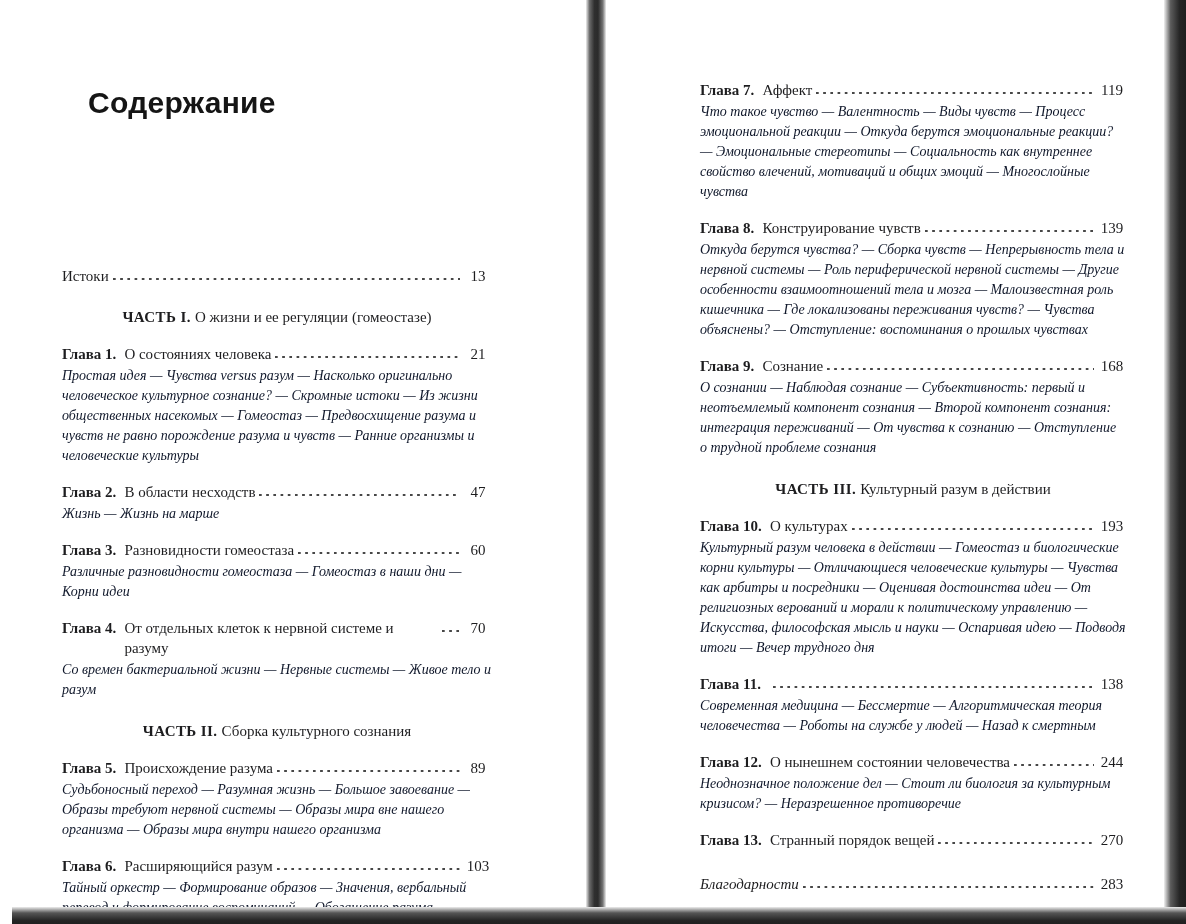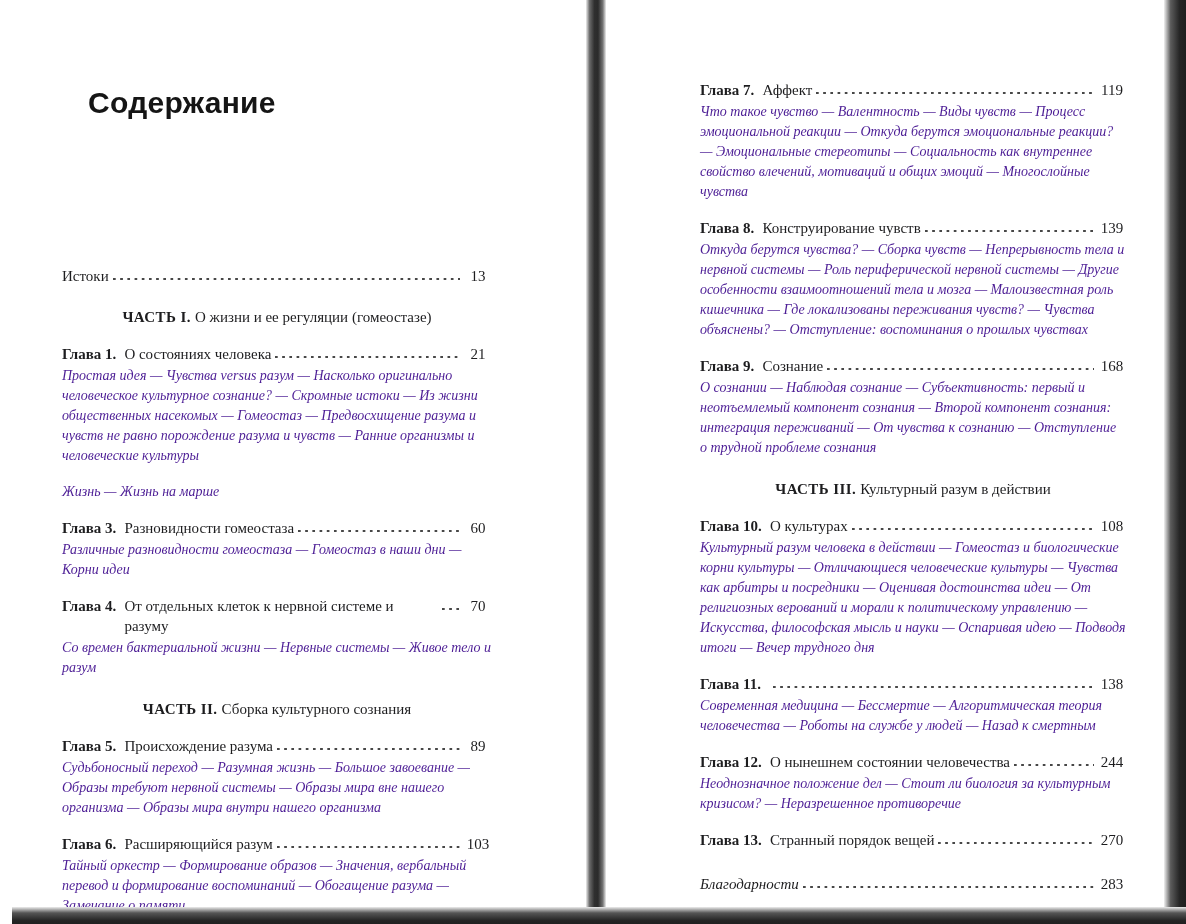--- a/index.html
+++ b/index.html
@@ -53,21 +53,21 @@
     background-size: 7.2px 4px;
     background-repeat: repeat-x;
   }
   .page-num { min-width: 28px; text-align: center; white-space: nowrap; }
 
   .desc {
     font-style: italic;
     font-size: 14px;
     line-height: 20px;
     margin-top: 2px;
-    color: #4c1d95;
+    color: #0f172a;
   }
 
   .part-heading { text-align: center; font-size: 15px; line-height: 20px; margin: 21px 0 17px; }
   .part-label { font-weight: 700; letter-spacing: 0.4px; }
 </style>
 </head>
 <body>
 
 <div class="spread">
 
@@ -85,20 +85,26 @@
         <div class="entry">
           <div class="toc-line">
             <span class="entry-label">Глава 1.</span>
             <span class="entry-title">О состояниях человека</span>
             <span class="leader"></span>
             <span class="page-num">21</span>
           </div>
           <div class="desc">Простая идея — Чувства versus разум — Насколько оригинально человеческое культурное сознание? — Скромные истоки — Из жизни общественных насекомых — Гомеостаз — Предвосхищение разума и чувств не равно порождение разума и чувств — Ранние организмы и человеческие культуры</div>
         </div>
         <div class="entry">
+          <div class="toc-line">
+            <span class="entry-label">Глава 2.</span>
+            <span class="entry-title">В области несходств</span>
+            <span class="leader"></span>
+            <span class="page-num">47</span>
+          </div>
           <div class="desc">Жизнь — Жизнь на марше</div>
         </div>
         <div class="entry">
           <div class="toc-line">
             <span class="entry-label">Глава 3.</span>
             <span class="entry-title">Разновидности гомеостаза</span>
             <span class="leader"></span>
             <span class="page-num">60</span>
           </div>
           <div class="desc">Различные разновидности гомеостаза — Гомеостаз в наши дни — Корни идеи</div>
@@ -164,21 +170,21 @@
             <span class="page-num">168</span>
           </div>
           <div class="desc">О сознании — Наблюдая сознание — Субъективность: первый и неотъемлемый компонент сознания — Второй компонент сознания: интеграция переживаний — От чувства к сознанию — Отступление о трудной проблеме сознания</div>
         </div>
         <div class="part-heading"><span class="part-label">ЧАСТЬ III. </span><span class="part-title">Культурный разум в действии</span></div>
         <div class="entry">
           <div class="toc-line">
             <span class="entry-label">Глава 10.</span>
             <span class="entry-title">О культурах</span>
             <span class="leader"></span>
-            <span class="page-num">108</span>
+            <span class="page-num">193</span>
           </div>
           <div class="desc">Культурный разум человека в действии — Гомеостаз и биологические корни культуры — Отличающиеся человеческие культуры — Чувства как арбитры и посредники — Оценивая достоинства идеи — От религиозных верований и морали к политическому управлению — Искусства, философская мысль и науки — Оспаривая идею — Подводя итоги — Вечер трудного дня</div>
         </div>
         <div class="entry">
           <div class="toc-line">
             <span class="entry-label">Глава 11.</span>
             <span class="leader"></span>
             <span class="page-num">138</span>
           </div>
           <div class="desc">Современная медицина — Бессмертие — Алгоритмическая теория человечества — Роботы на службе у людей — Назад к смертным</div>

